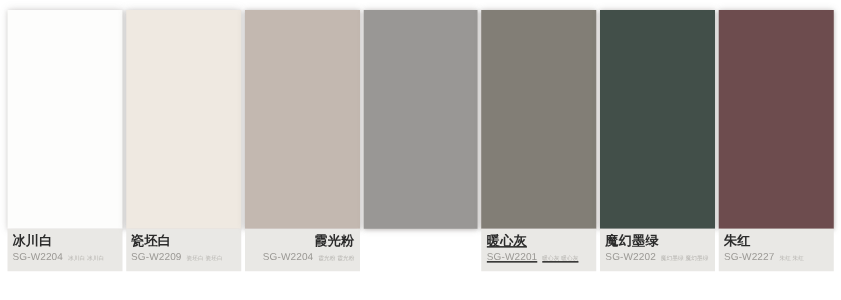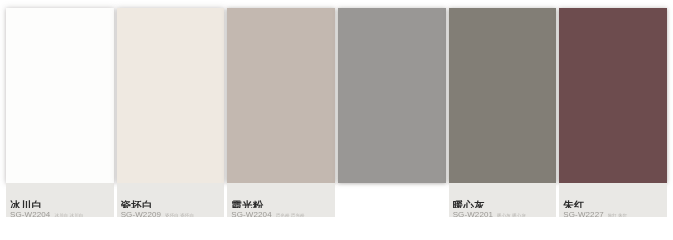--- a/index.html
+++ b/index.html
@@ -48,21 +48,21 @@
     box-shadow: 0 0 6px rgba(150,146,142,0.42),
                 0 1px 3px rgba(130,126,122,0.26);
   }
 
   .label-strip {
     position: relative;
     width: 100%;
     height: 34px;
     background: #e9e8e5;
     box-sizing: border-box;
-    padding: 16px 4px 0 4px;
+    padding: 4px 4px 0 4px;
     display: flex;
     flex-direction: column;
     justify-content: flex-start;
   }
 
   .color-name {
     font-size: 10.5px;
     line-height: 12px;
     font-weight: bold;
     color: #2b2b2b;
@@ -113,21 +113,21 @@
       <div class="label-strip" style="background: rgb(233, 232, 229);">
         <div class="color-name">瓷坯白</div>
         <div class="code-row">
           <div class="color-code">SG-W2209</div>
           <div class="color-subcode">瓷坯白 瓷坯白</div>
         </div>
       </div>
     </div>
     <div class="swatch-card">
       <div class="swatch-chip" style="background: rgb(195, 184, 176);"></div>
-      <div class="label-strip" style="background: rgb(233, 232, 229);">
+      <div class="label-strip" style="background: rgb(233, 232, 229); align-items: flex-end;">
         <div class="color-name">霞光粉</div>
         <div class="code-row">
           <div class="color-code">SG-W2204</div>
           <div class="color-subcode">霞光粉 霞光粉</div>
         </div>
       </div>
     </div>
     <div class="swatch-card">
       <div class="swatch-chip" style="background: rgb(153, 151, 149);"></div>
     </div>
@@ -135,20 +135,30 @@
       <div class="swatch-chip" style="background: rgb(130, 126, 118);"></div>
       <div class="label-strip" style="background: rgb(233, 232, 229); text-decoration: underline;">
         <div class="color-name">暖心灰</div>
         <div class="code-row">
           <div class="color-code">SG-W2201</div>
           <div class="color-subcode">暖心灰 暖心灰</div>
         </div>
       </div>
     </div>
     <div class="swatch-card">
+      <div class="swatch-chip" style="background: rgb(66, 79, 73);"></div>
+      <div class="label-strip" style="background: rgb(233, 232, 229);">
+        <div class="color-name">魔幻墨绿</div>
+        <div class="code-row">
+          <div class="color-code">SG-W2202</div>
+          <div class="color-subcode">魔幻墨绿 魔幻墨绿</div>
+        </div>
+      </div>
+    </div>
+    <div class="swatch-card">
       <div class="swatch-chip" style="background: rgb(109, 76, 78);"></div>
       <div class="label-strip" style="background: rgb(233, 232, 229);">
         <div class="color-name">朱红</div>
         <div class="code-row">
           <div class="color-code">SG-W2227</div>
           <div class="color-subcode">朱红 朱红</div>
         </div>
       </div>
     </div>
   </div>

